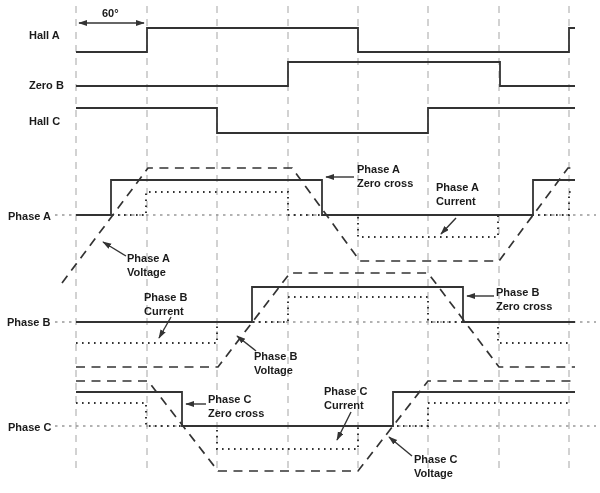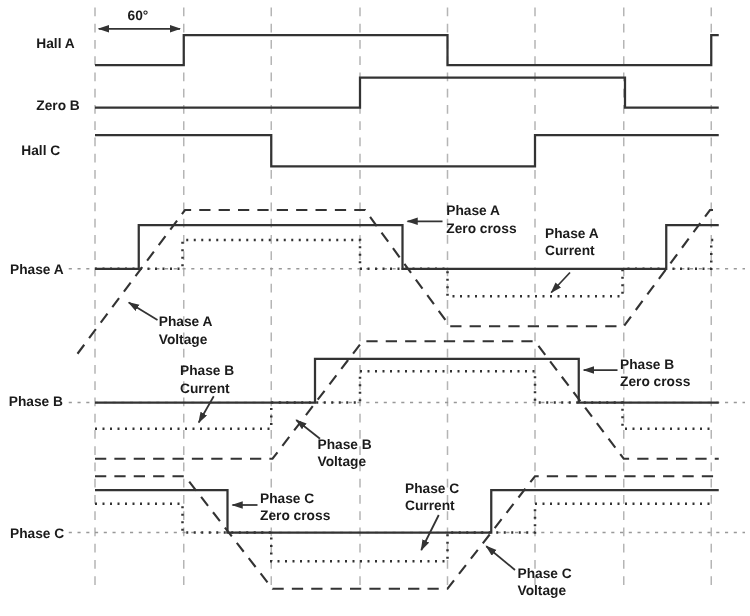--- a/index.html
+++ b/index.html
@@ -71,21 +71,21 @@
         <line x1="256" y1="351" x2="237" y2="336" class="arrow-line" marker-end="url(#ah)"></line>
         <line x1="494" y1="296" x2="467" y2="296" class="arrow-line" marker-end="url(#ah)"></line>
         <line x1="206" y1="404" x2="186" y2="404" class="arrow-line" marker-end="url(#ah)"></line>
         <line x1="351" y1="412" x2="337" y2="440" class="arrow-line" marker-end="url(#ah)"></line>
         <line x1="412" y1="456" x2="389" y2="437" class="arrow-line" marker-end="url(#ah)"></line>
       </g>
   </svg>
   <div>
       <div class="row-label" style="left: 29px; top: 28px;">Hall A</div>
       <div class="row-label" style="left: 29px; top: 78px;">Zero B</div>
-      <div class="row-label" style="left: 17px; top: 114px;">Hall C</div>
+      <div class="row-label" style="left: 29px; top: 114px;">Hall C</div>
       <div class="row-label" style="left: 8px; top: 209px;">Phase A</div>
       <div class="row-label" style="left: 7px; top: 315px;">Phase B</div>
       <div class="row-label" style="left: 8px; top: 420px;">Phase C</div>
       <div class="ann-label" style="left: 102px; top: 6px;">60°</div>
       <div class="ann-label" style="left: 357px; top: 162px;">Phase A
 Zero cross</div>
       <div class="ann-label" style="left: 436px; top: 180px;">Phase A
 Current</div>
       <div class="ann-label" style="left: 127px; top: 251px;">Phase A
 Voltage</div>

